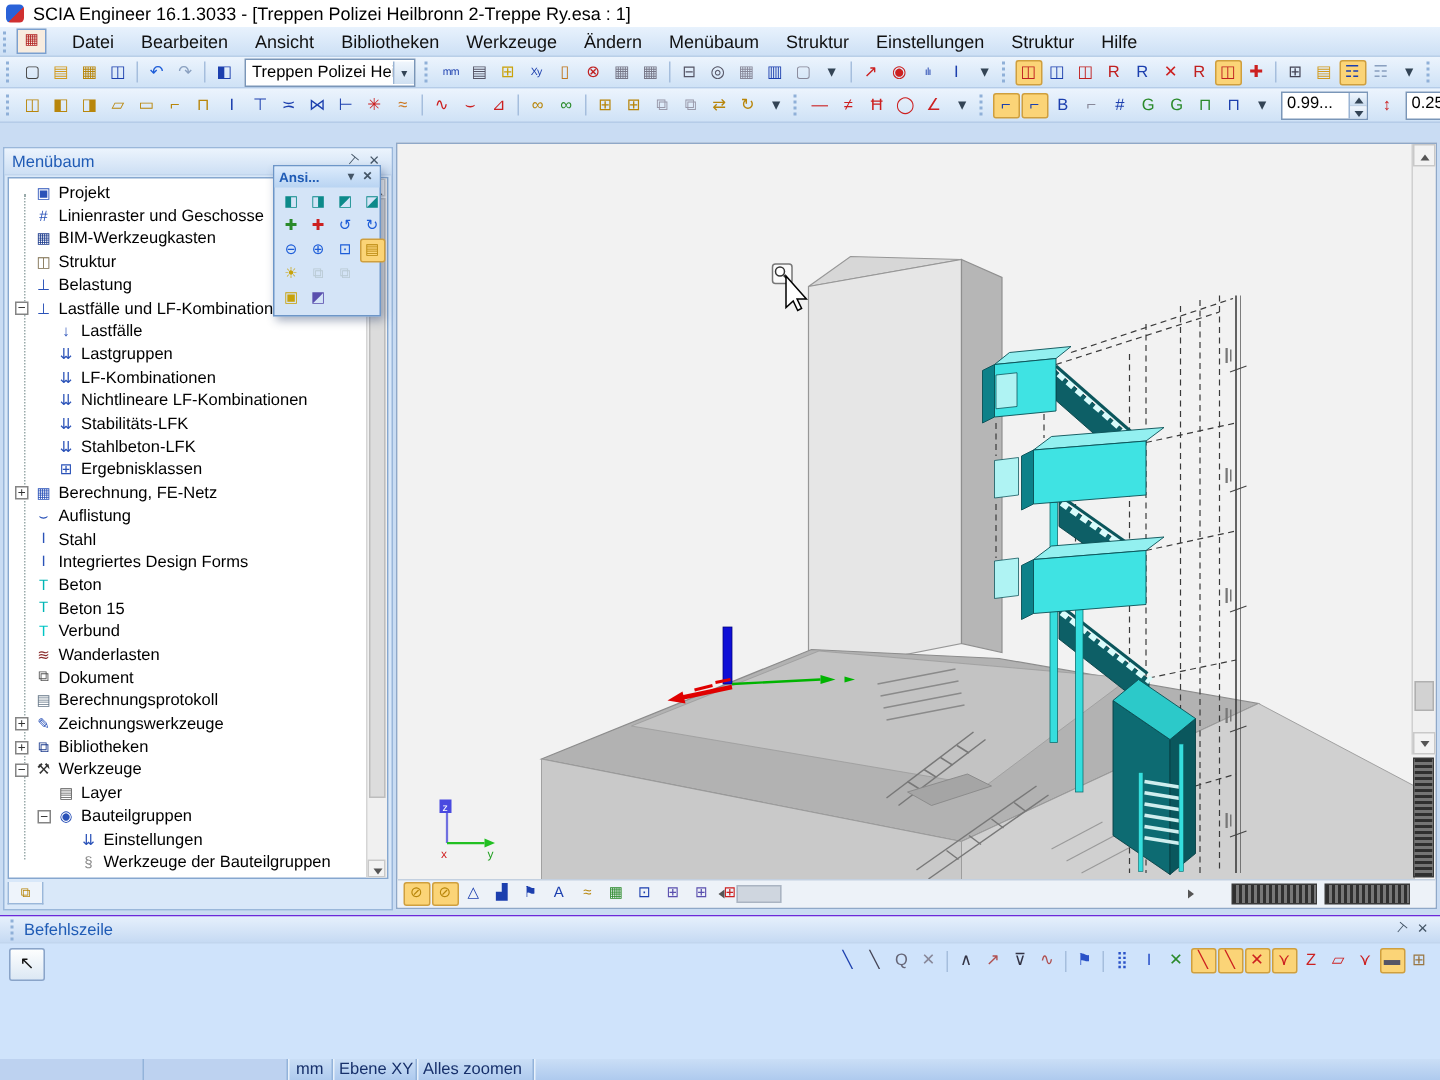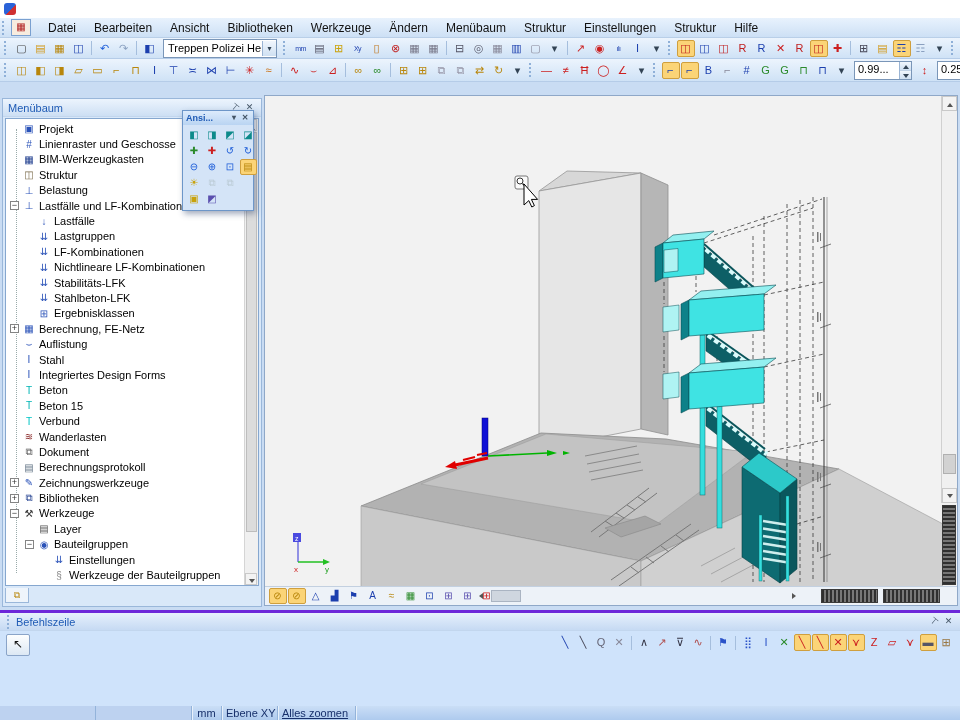--- a/index.html
+++ b/index.html
@@ -78,43 +78,44 @@
   #sb1{left:556px;} #sb2{left:618px;}
   
   #ansicht{position:absolute;left:182px;top:28px;width:70px;background:#d4e4f7;border:1px solid #6d96c8;box-shadow:2px 3px 6px rgba(50,70,110,.45);}
   .ahead{height:14px;background:linear-gradient(#dcebfc,#b9d4f2);display:flex;align-items:center;font-size:9px;font-weight:bold;color:#1f5bb5;padding:0 3px;}
   .ahead .ptitle{flex:1;}
   .ahead .pbtn{width:10px;height:12px;line-height:12px;font-size:8px;margin-left:1px;}
   .abody{padding:2px 1px 3px 1px;}
   .arow{display:flex;padding:0 1px;}
   .arow .tbi{width:15px;height:14px;line-height:14px;font-size:10px;}
   
-  #bz{position:absolute;left:0;top:610px;width:960px;height:96px;background:#cfe3fb;border-top:3px solid #6d28d9;box-sizing:border-box;}
+  #bz{position:absolute;left:0;top:610px;width:960px;height:96px;background:#cfe3fb;border-top:1px solid #6d28d9;box-sizing:border-box;}
   .bzhead{height:17px;background:linear-gradient(#e6f0fc,#c6daf3);display:flex;align-items:center;font-size:11px;color:#1f5bb5;padding:0 5px;border-bottom:1px solid #c2d6ee;}
   .bzhead .ptitle{flex:1;}
   .cursorbtn{position:absolute;left:6px;top:21px;width:22px;height:20px;background:linear-gradient(#fdfefe,#dce8f4);border:1px solid #8aa4c8;border-radius:2px;text-align:center;line-height:19px;font-size:12px;color:#111;}
   .bzicons{position:absolute;right:5px;top:21px;display:flex;align-items:center;}
   .bzicons .tbi{width:15px;}
   .bzinput{position:absolute;left:2px;right:2px;top:75px;height:17px;background:#fff;border:1px solid #5a6f8e;font-size:11px;line-height:16px;padding-left:4px;color:#000;box-sizing:border-box;}
   
   #statusbar{position:absolute;left:0;top:706px;width:960px;height:14px;background:linear-gradient(#cadef6,#aecaee);display:flex;font-size:11px;color:#17306b;}
   .scell{border-right:1px solid #93b3da;box-shadow:1px 0 0 #e8f1fb;display:flex;align-items:center;padding:0 6px;box-sizing:border-box;height:14px;white-space:nowrap;}
   .scell.c0{width:96px;background:#bdd2f0;}
   .scell.c1{width:96px;background:#bdd2f0;}
   .scell.c2{width:30px;justify-content:center;padding:0 2px;}
   .scell.c3{width:56px;padding:0 4px;}
-  .scell.c4{width:78px;padding:0 4px;text-decoration:underline;}
+  .scell.c4{width:78px;padding:0 4px;}
 </style>
 </head>
 <body>
 
 <div id="app">
 
   <div id="titlebar">
     <span class="appicon"></span>
+    <span>SCIA Engineer 16.1.3033 - [Treppen Polizei Heilbronn 2-Treppe Ry.esa : 1]</span>
   </div>
 
   <div id="menubar">
     <span class="mgrip"></span>
     <span class="micon">▦</span>
     <span id="menuitems" style="display:flex;">
         <span class="mitem">Datei</span>
         <span class="mitem">Bearbeiten</span>
         <span class="mitem">Ansicht</span>
         <span class="mitem">Bibliotheken</span>

